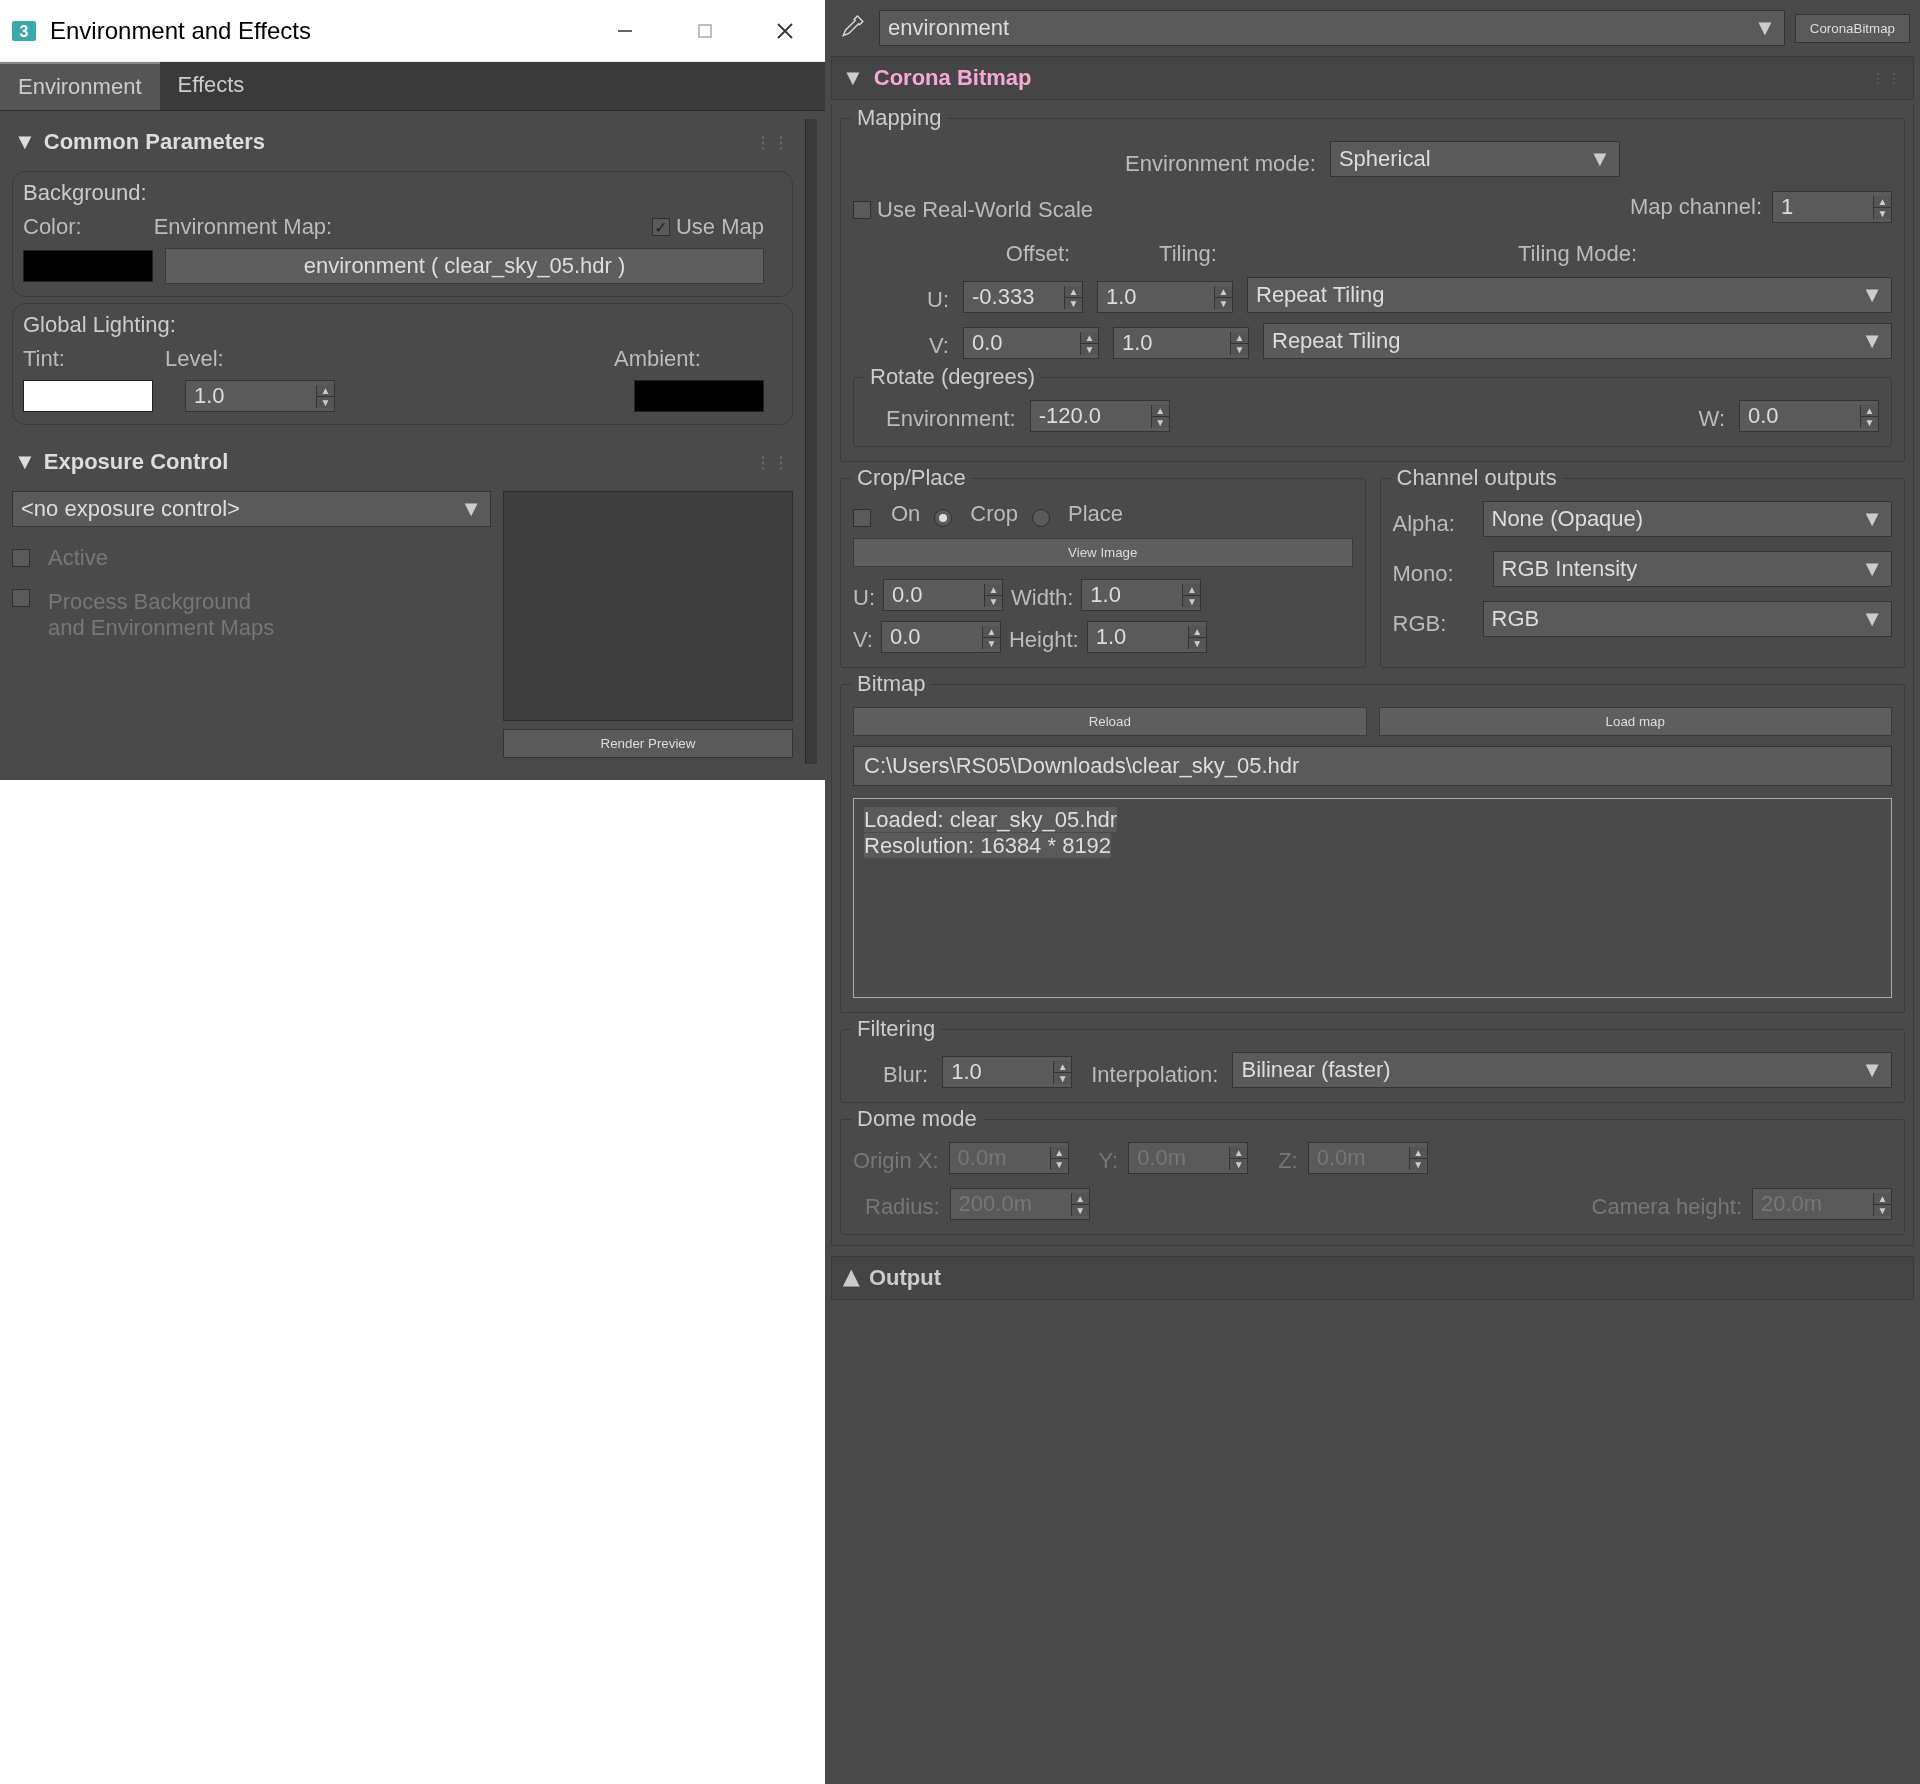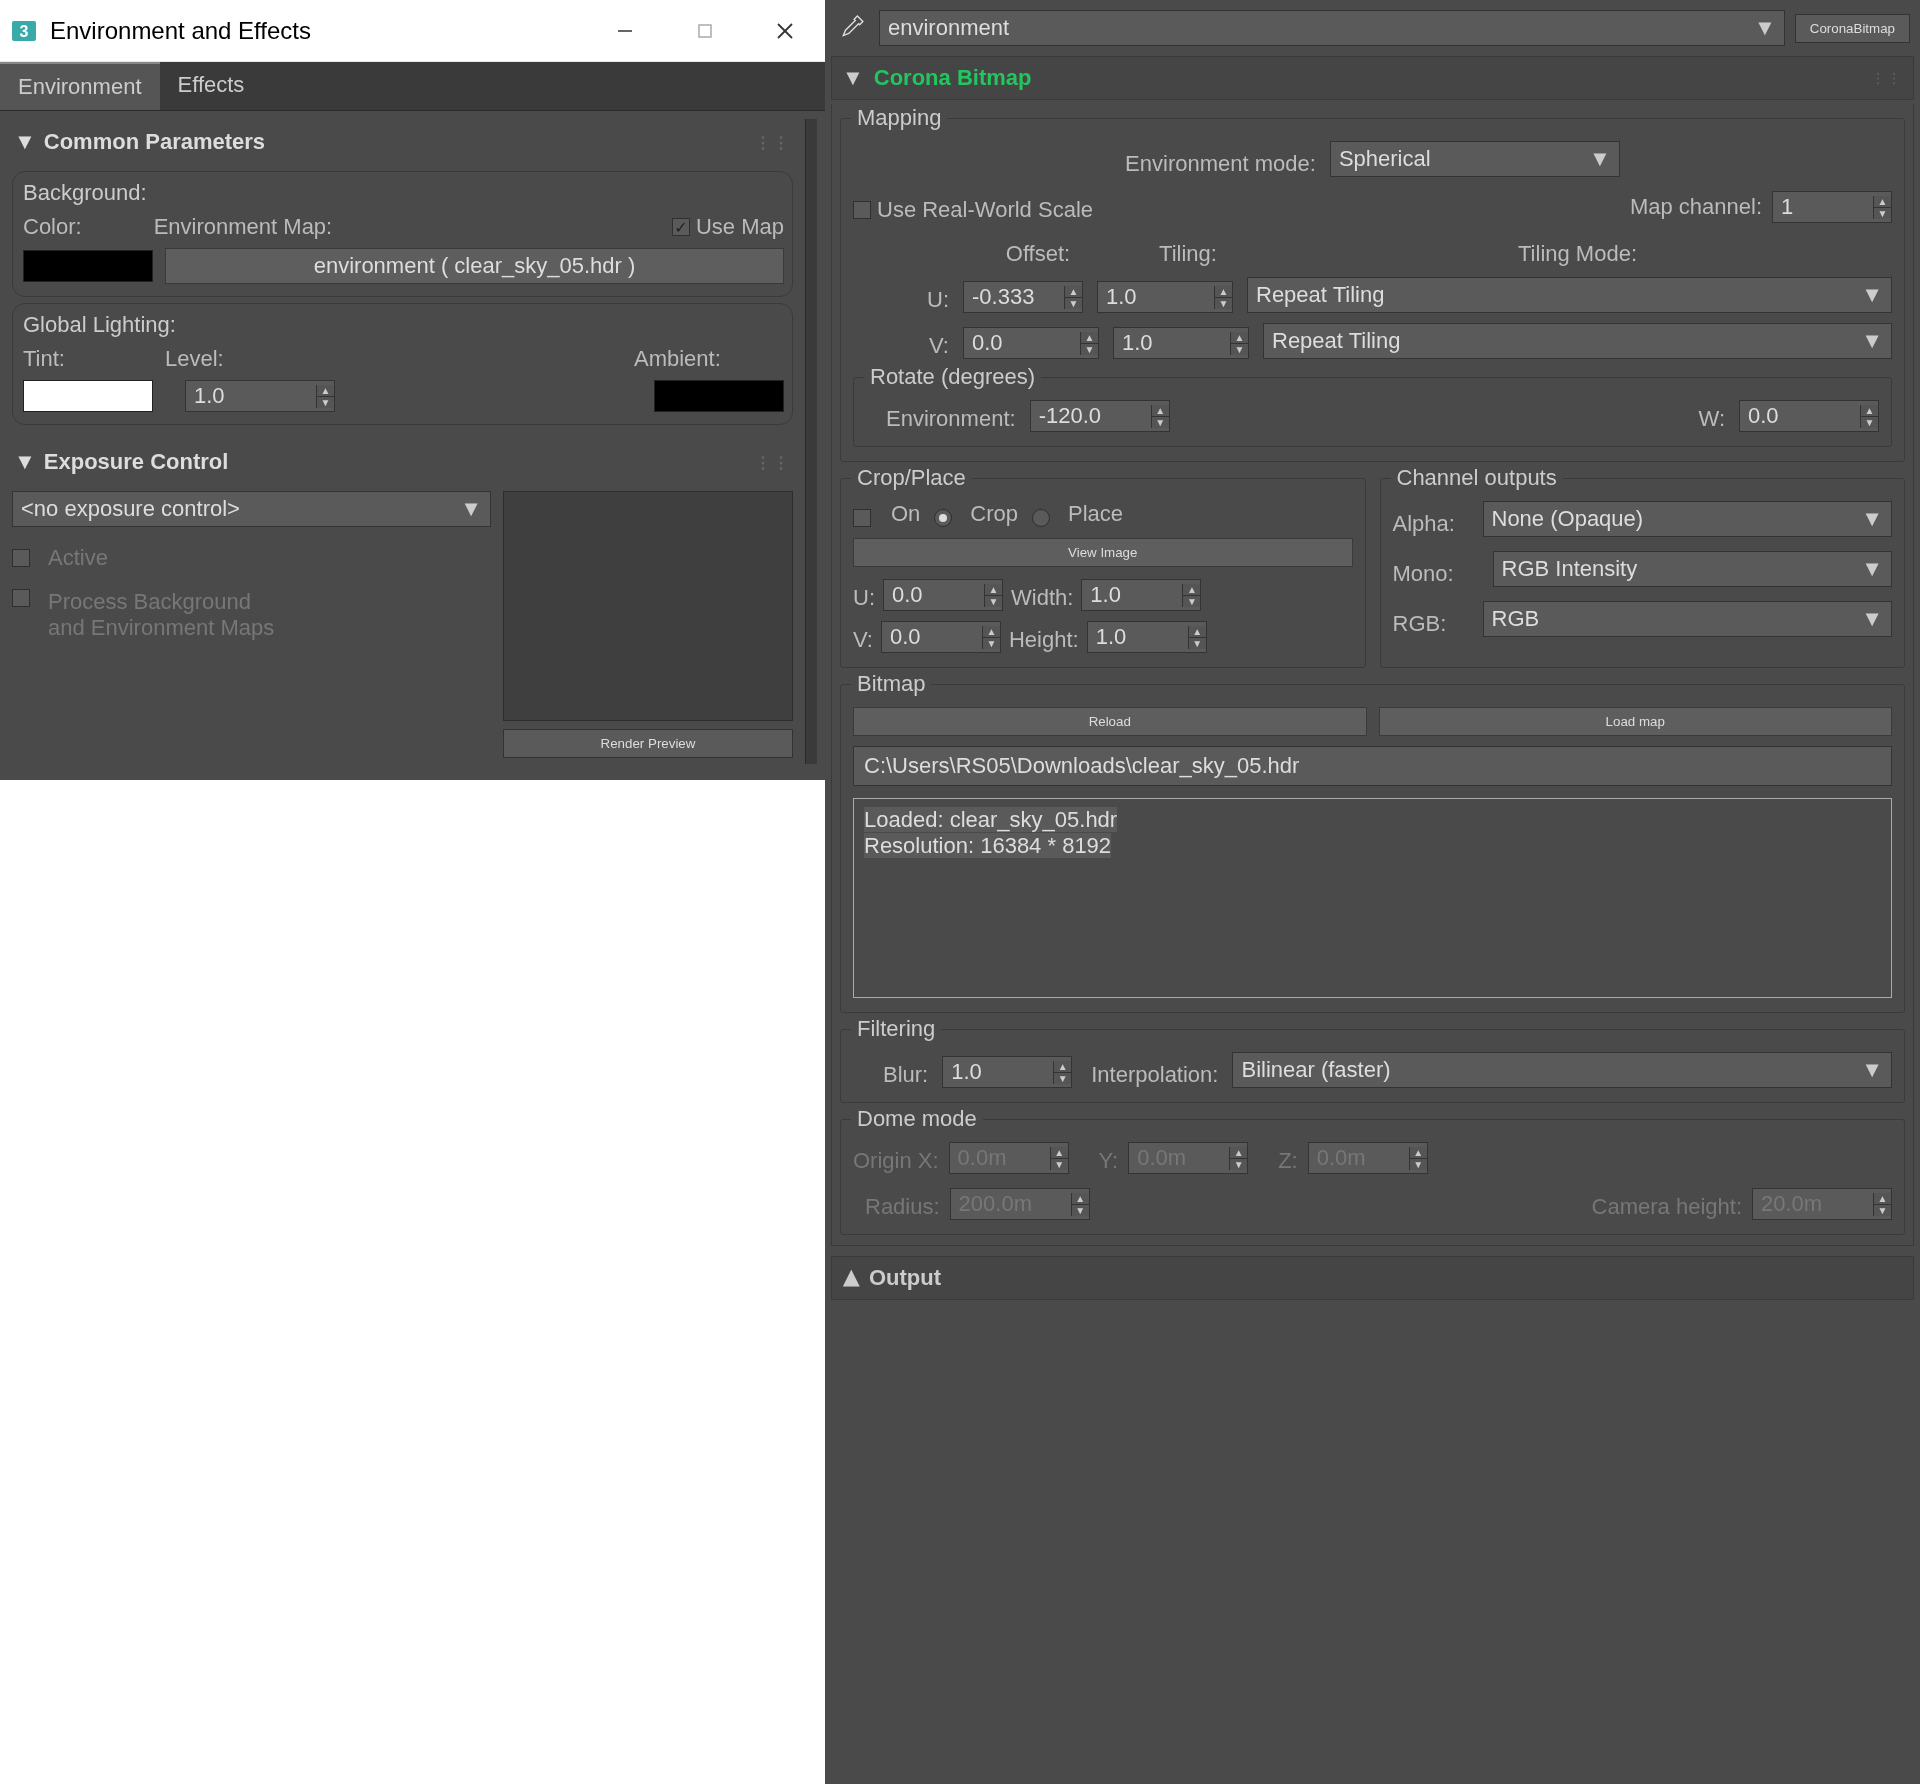--- a/index.html
+++ b/index.html
@@ -18,21 +18,21 @@
 .tab { padding: 10px 18px; color: #ccc; cursor: pointer; }
 .tab.active { background: #555; border-top: 2px solid #888; }
 .tab-content { padding: 8px 8px 16px 8px; background: #4a4a4a; display: flex; gap: 8px; }
 .tab-left { flex: 1; }
 .tab-scroll { width: 12px; background: #3a3a3a; border-left: 1px solid #2a2a2a; }
 
 .rollup-header { display: flex; align-items: center; padding: 10px 6px; color: #ddd; font-weight: bold; }
 .rollup-header .chev { margin-right: 8px; }
 .rollup-header .handle { margin-left: auto; color: #666; font-size: 16px; letter-spacing:2px; }
 
-.group { border: 1px solid #3a3a3a; border-radius: 13px; margin: 6px 4px; padding: 8px 8px 12px 10px; position: relative; }
+.group { border: 1px solid #3a3a3a; border-radius: 13px; margin: 6px 4px; padding: 8px 28px 12px 10px; position: relative; }
 .group-title { color: #ccc; margin-bottom: 8px; display: inline-block; }
 
 .row { display: flex; align-items: center; gap: 12px; }
 .label { color: #bbb; }
 .swatch-black { width: 130px; height: 32px; background: #000; border: 1px solid #222; }
 .swatch-white { width: 130px; height: 32px; background: #fff; border: 1px solid #222; }
 .checkbox { width: 18px; height: 18px; display: inline-flex; align-items: center; justify-content: center; background: #5a5a5a; border: 1px solid #2f2f2f; margin-right: 6px; }
 .checkbox.checked::after { content: '✓'; color: #222; font-size: 16px; }
 .wide-btn { background: #5e5e5e; border: 1px solid #3a3a3a; color: #ddd; padding: 4px 10px; text-align: center; flex:1; }
 
@@ -53,21 +53,21 @@
 
 
 .right-panel { flex: 1; background: #4a4a4a; padding: 4px 6px; display: flex; flex-direction: column; gap: 4px; }
 .top-row { display: flex; align-items: center; gap: 10px; padding: 6px 4px; }
 .eyedropper { width: 34px; height: 34px; display:flex; align-items:center; justify-content:center; }
 .top-dd { flex: 1; }
 .corona-btn { background: #5a5a5a; border: 1px solid #333; padding: 6px 14px; color: #ddd; }
 
 .section-header { display: flex; align-items: center; background: #454545; padding: 8px 10px; border: 1px solid #3a3a3a; }
 .section-header .chev { margin-right: 10px; }
-.section-header .title { font-weight: bold; color: #22c55e; }
+.section-header .title { font-weight: bold; color: #f9a8d4; }
 .section-header .handle { margin-left: auto; color: #666; font-size: 14px; letter-spacing:2px;}
 
 .section-body { border: 1px solid #3a3a3a; border-top: none; padding: 6px 8px 10px 8px; display: flex; flex-direction: column; gap: 8px; }
 
 .fieldset { border: 1px solid #3a3a3a; border-radius: 3px; padding: 22px 12px 14px 12px; position: relative; margin-top: 8px; }
 .fieldset .legend { position: absolute; top: -14px; left: 10px; background: #4a4a4a; padding: 0 6px; color: #ccc; }
 
 .grid-row { display: flex; align-items: flex-end; gap: 10px; }
 .grid-row .cell-label { text-align: right; }
 

